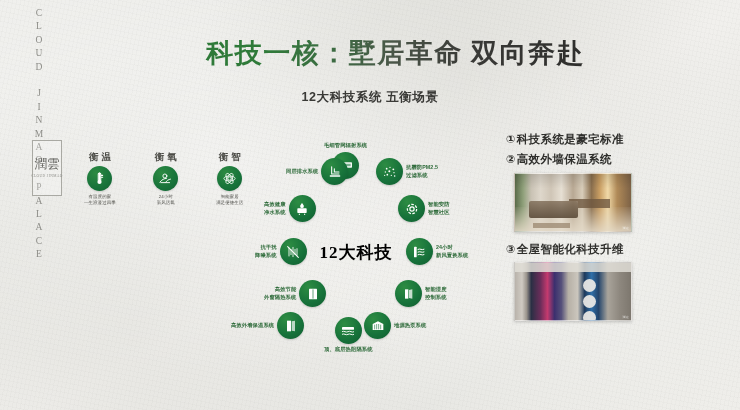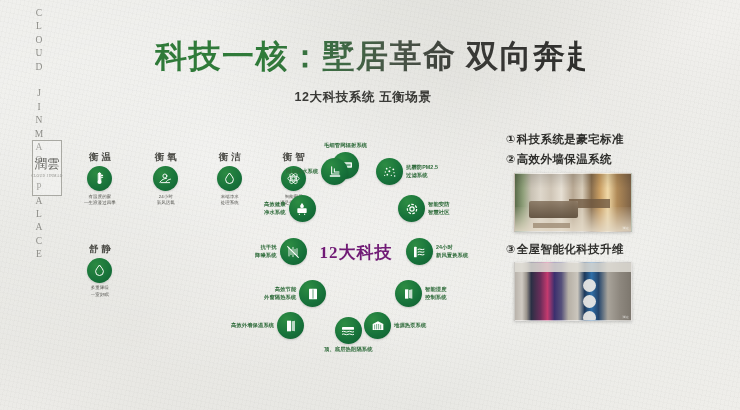--- a/index.html
+++ b/index.html
@@ -60,35 +60,35 @@
   }
   .brand-logo-sub {
     font-family: "Liberation Serif", "DejaVu Serif", serif;
     font-size: 3.6px; color: #8f8f8a; letter-spacing: 0.4px;
     margin-top: 2px; white-space: nowrap;
   }
 
   
   .headline {
     position: absolute; left: 155px; top: 40px;
-    width: 430px; text-align: center;
+    width: 430px; text-align: right;
     font-family: "Liberation Serif", "DejaVu Serif", serif;
-    font-size: 32px; font-weight: 700;
+    font-size: 27px; font-weight: 700;
     letter-spacing: 1.5px;
     line-height: 1;
     white-space: nowrap;
     background: linear-gradient(95deg, #2f7a39 0%, #2f7a39 26%, #3d6b43 42%, #4a5548 56%, #3a3a37 72%, #2e2e2c 100%);
     -webkit-background-clip: text;
     background-clip: text;
     color: transparent;
     -webkit-text-fill-color: transparent;
   }
 
   .subtitle {
-    position: absolute; left: 198px; top: 88px;
+    position: absolute; left: 205px; top: 88px;
     width: 330px; text-align: center;
     font-family: "Liberation Sans", "DejaVu Sans", sans-serif;
     font-size: 12.5px; font-weight: 700;
     color: #3a3a37; line-height: 1.55;
     letter-spacing: 0.6px;
   }
   .subtitle span { display: block; white-space: nowrap; }
 
   
   .heng-grid {
@@ -126,21 +126,21 @@
   .wheel {
     position: absolute; left: 228px; top: 140px;
     width: 256px; height: 226px;
   }
   .wheel-center {
     position: absolute; left: 50%; top: 50%;
     transform: translate(-50%,-50%);
     text-align: center;
     font-family: "Liberation Serif", "DejaVu Serif", serif;
     font-size: 17px; font-weight: 700;
-    color: #701a75; line-height: 1.45;
+    color: #000000; line-height: 1.45;
     letter-spacing: 1px; white-space: nowrap;
   }
   .wheel-center span { display: block; }
   .node {
     position: absolute;
     display: flex; align-items: center; gap: 3px;
   }
   .node-badge {
     width: 27px; height: 27px; border-radius: 50%;
     background: radial-gradient(circle at 34% 26%, #2d8c43, #16713a 60%, #115c2f 100%);
@@ -280,61 +280,37 @@
         <path d="M20 13c-3.5.6-6 2.4-7.6 5"></path>
         <path d="M4.5 18.6h14"></path>
       </svg>
     </div>
     <div class="heng-desc">
       <span>24小时</span>
       <span>新风活氧</span>
     </div>
   </div>
 
-  <div class="heng-cell">
-    <div class="heng-title">衡洁</div>
-    <div class="heng-badge">
-      <svg viewBox="0 0 24 24" fill="none" stroke="#fff" stroke-width="1.6">
-        <path d="M12 3.2c4 5.1 6.2 7.9 6.2 10.6A6.2 6.2 0 0 1 5.8 13.8C5.8 11.1 8 8.3 12 3.2z"></path>
-      </svg>
-    </div>
-    <div class="heng-desc">
-      <span>末端净水</span>
-      <span>处理系统</span>
-    </div>
-  </div>
 
   <div class="heng-cell">
     <div class="heng-title">衡智</div>
     <div class="heng-badge">
       <svg viewBox="0 0 24 24" fill="none" stroke="#fff" stroke-width="1.3">
         <circle cx="12" cy="12" r="2.6"></circle>
         <ellipse cx="12" cy="12" rx="9" ry="4"></ellipse>
         <ellipse cx="12" cy="12" rx="9" ry="4" transform="rotate(60 12 12)"></ellipse>
         <ellipse cx="12" cy="12" rx="9" ry="4" transform="rotate(-60 12 12)"></ellipse>
       </svg>
     </div>
     <div class="heng-desc">
       <span>智能家居</span>
       <span>满足便捷生活</span>
     </div>
   </div>
 
-  <div class="heng-cell">
-    <div class="heng-title">舒静</div>
-    <div class="heng-badge">
-      <svg viewBox="0 0 24 24" fill="none" stroke="#fff" stroke-width="1.6">
-        <path d="M12 3.2c4 5.1 6.2 7.9 6.2 10.6A6.2 6.2 0 0 1 5.8 13.8C5.8 11.1 8 8.3 12 3.2z"></path>
-      </svg>
-    </div>
-    <div class="heng-desc">
-      <span>多重降噪</span>
-      <span>一室好眠</span>
-    </div>
-  </div>
 </div>
 
 <div class="wheel">
 
   <div class="wheel-center">
     <span>12大科技</span>
   </div>
 
   <div class="node top" style="left:96px; top:2px;">
     <div class="node-badge">

